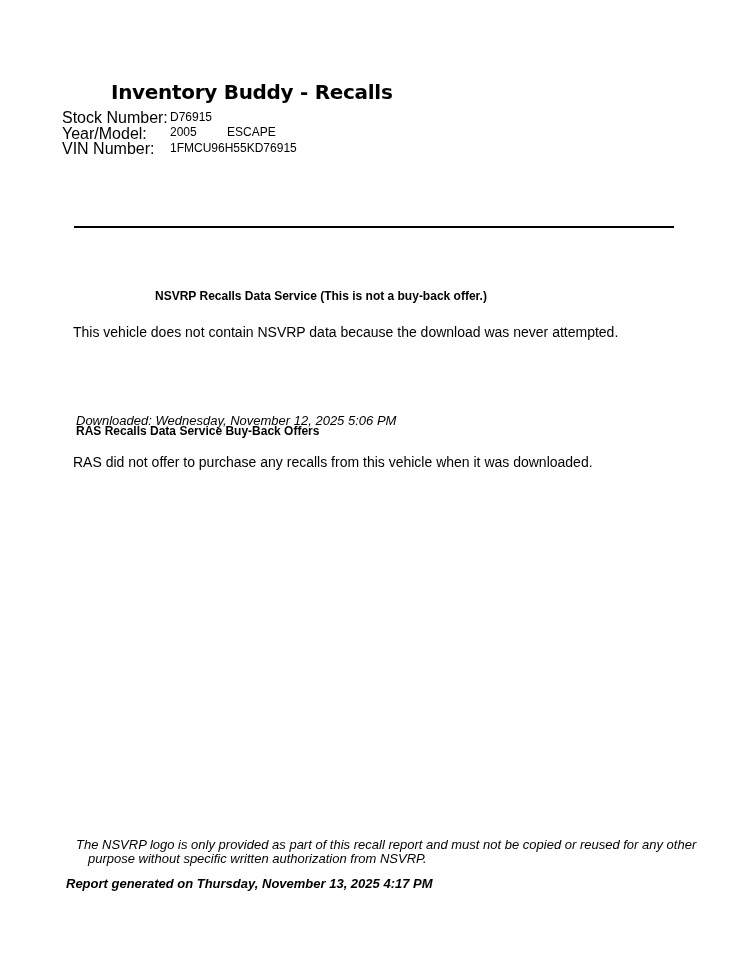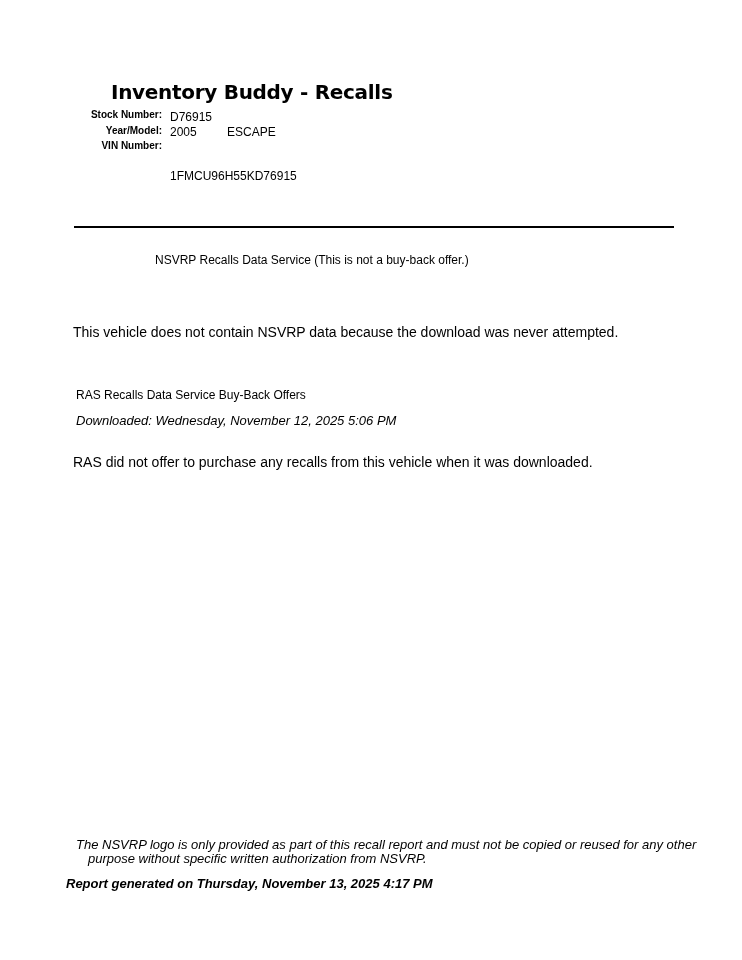--- a/index.html
+++ b/index.html
@@ -1,42 +1,42 @@
 <!DOCTYPE html>
 <html><head>
   <meta charset="utf-8">
   <style>
     html, body { margin: 0; padding: 0; background: #ffffff; }
     body { width: 742px; height: 960px; position: relative; overflow: hidden; color: #000; font-family: "Liberation Sans", sans-serif; }
     .abs { position: absolute; white-space: nowrap; }
     .title { left: 67px; top: 80px; font-family: "DejaVu Sans", sans-serif; font-weight: bold; font-size: 20px; letter-spacing: -0.3px; margin-left: 44px; }
-    .field-label { font-weight: bold; font-size: 10px; text-align: right; width: 100px; }
+    .field-label { font-weight: normal; font-size: 16px; text-align: left; width: 100px; }
     .field-value { font-size: 12px; text-align: right; }
     .rule { left: 74px; top: 226px; width: 600px; height: 2px; background: #000; }
-    .h-bold { font-weight: normal; font-size: 12px; }
+    .h-bold { font-weight: bold; font-size: 12px; margin-top: 36px; }
     .body-text { font-size: 14px; }
     .italic { font-style: italic; font-size: 13px; }
   </style>
 </head>
 <body>
 
 <div>
 
   <div class="abs title">Inventory Buddy - Recalls</div>
 
   <div>
     <div class="abs field-label" style="left:62px; top:109px;">Stock Number:</div>
     <div class="abs field-value" style="left:170px; top:110px;">D76915</div>
 
     <div class="abs field-label" style="left:62px; top:125px;">Year/Model:</div>
     <div class="abs field-value" style="left:170px; top:125px;">2005</div>
     <div class="abs field-value" style="left:227px; top:125px;">ESCAPE</div>
 
     <div class="abs field-label" style="left:62px; top:140px;">VIN Number:</div>
-    <div class="abs field-value" style="left:170px; top:141px;margin-top:28px;">1FMCU96H55KD76915</div>
+    <div class="abs field-value" style="left:170px; top:141px;">1FMCU96H55KD76915</div>
   </div>
 
   <div class="abs rule"></div>
 
   <div>
     <div class="abs h-bold" style="left:155px; top:253px;">NSVRP Recalls Data Service (This is not a buy-back offer.)</div>
     <div class="abs body-text" style="left:73px; top:324px;">This vehicle does not contain NSVRP data because the download was never attempted.</div>
   </div>
 
   <div>

